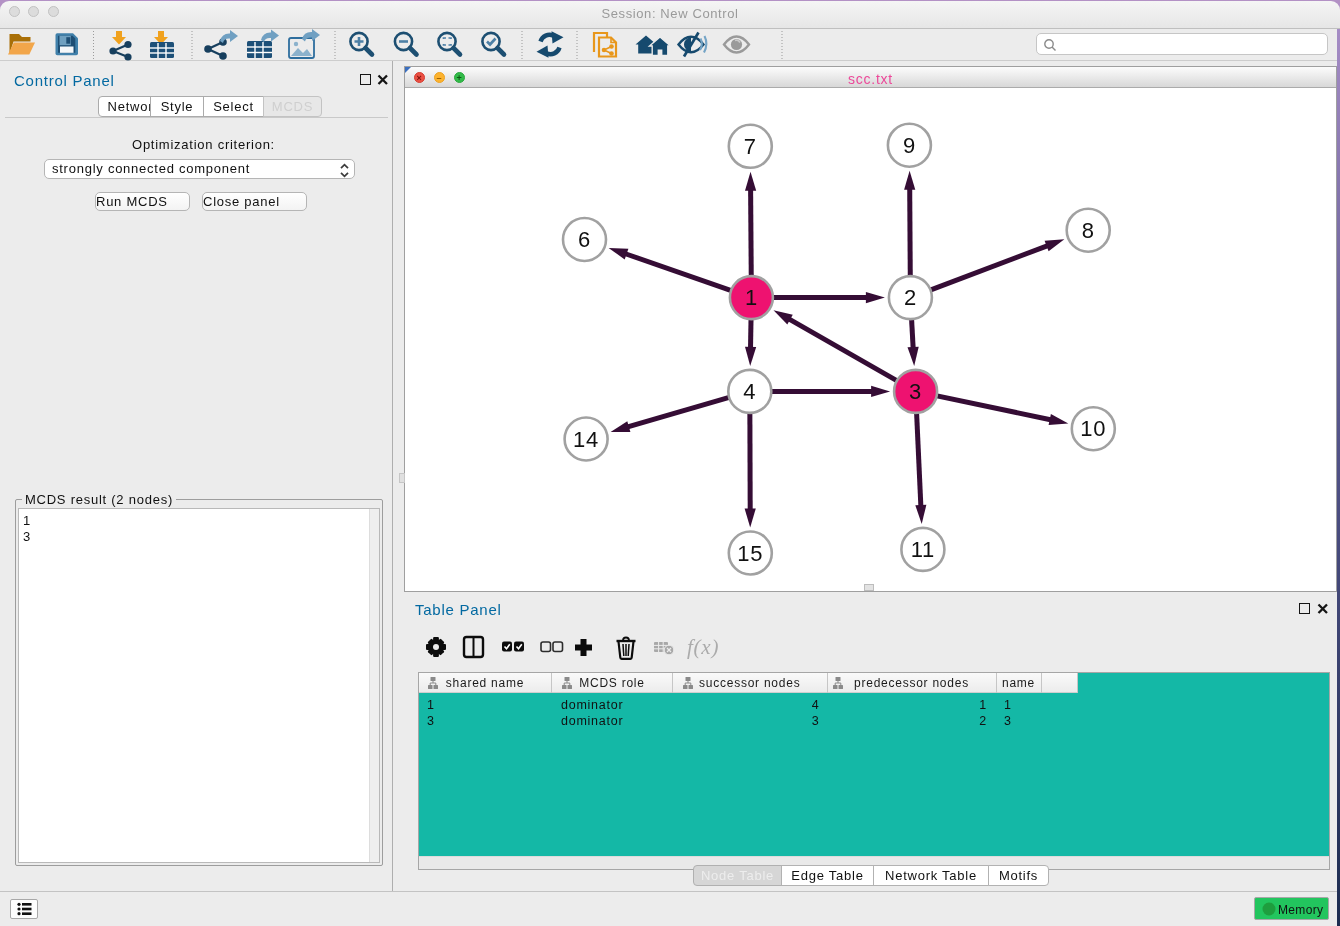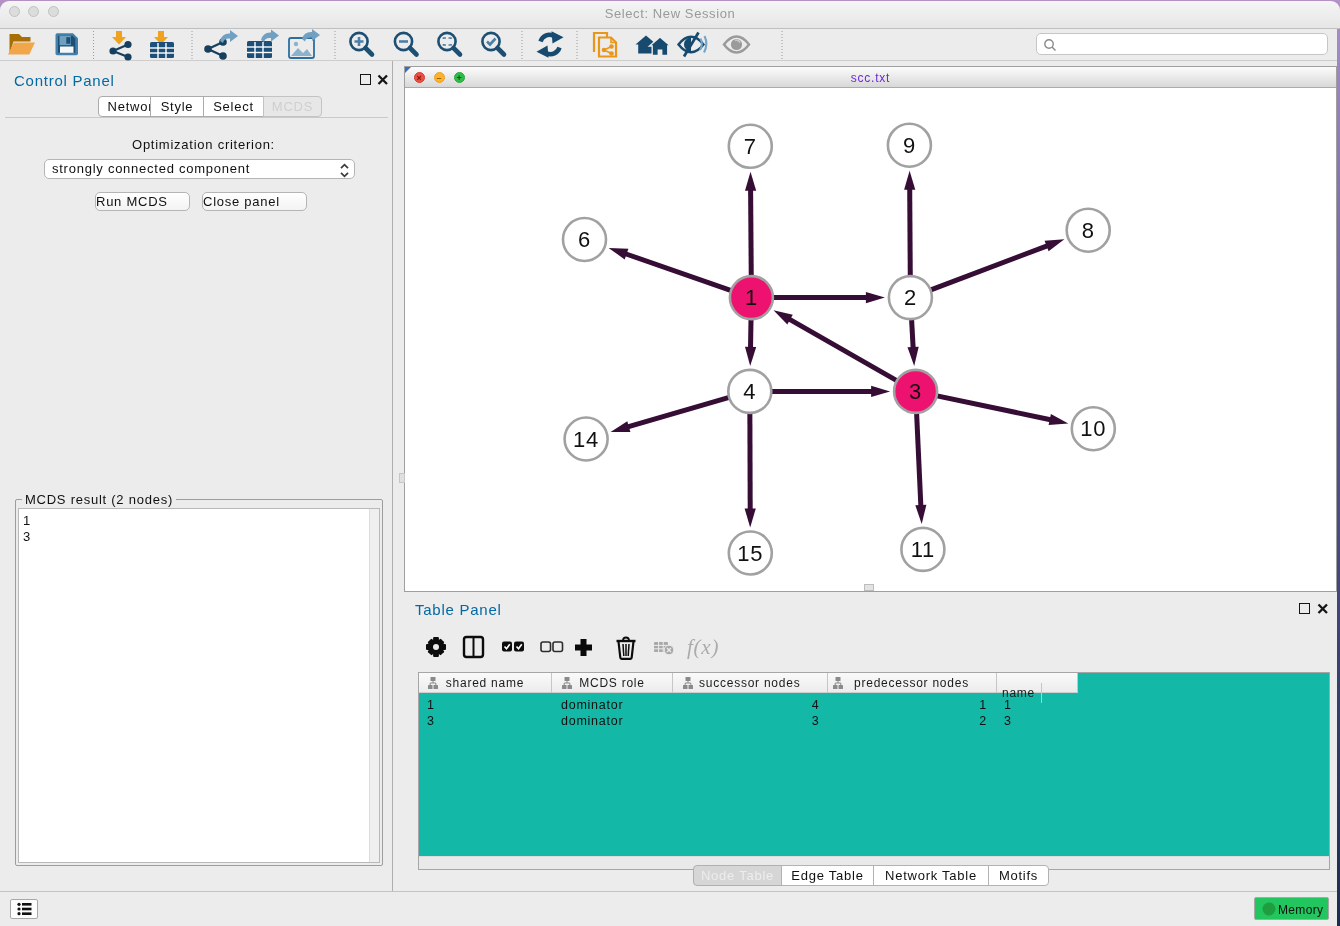--- a/index.html
+++ b/index.html
@@ -30,21 +30,21 @@
 
 #fset { left:15px; top:438px; width:368px; height:367px; border:1px solid #9d9d9d; border-radius:2px; }
 #flegend { left:22px; top:431px; background:#ececec; padding:0 3px; font-size:13px; color:#111; }
 #fwhite { left:18px; top:447px; width:362px; height:355px; background:#fff; border:1px solid #b9b9b9; }
 #fscroll { left:369px; top:448px; width:10px; height:353px; background:#efefef; border-left:1px solid #ddd; }
 
 
 #nframe { left:404px; top:66px; width:933px; height:526px; border:1px solid #9f9f9f; background:#fff; }
 #ntitle { left:0; top:0; width:931px; height:21px; background:linear-gradient(#fcfcfc,#d8d8d8); border-bottom:1px solid #ababab; }
 .light { width:11px; height:11px; border-radius:50%; top:4.5px; font-size:9px; font-weight:bold; text-align:center; line-height:11px; }
-#ntext { top:4px; left:0; width:931px; text-align:center; font-size:12px; color:#6d28d9; }
+#ntext { top:4px; left:0; width:931px; text-align:center; font-size:14px; color:#ec4899; }
 
 
 #tpanel { left:404px; top:592px; width:933px; height:299px; background:#ececec; }
 #ttable { left:14px; top:80px; width:912px; height:198px; background:#14b8a6; border:1px solid #a6a6a6; }
 #thead { left:0; top:0; width:659px; height:20px; background:linear-gradient(#fafafa,#ececec); border-bottom:1px solid #cfcfcf; }
 .hcell { top:0; height:20px; border-right:1px solid #c6c6c6; font-size:12px; color:#1a1a1a; text-align:center; line-height:20px; }
 .trow { font-size:12.5px; color:#111; height:16px; }
 #tscroll { left:0px; top:183px; width:910px; height:13px; background:#e9e9e9; border-top:1px solid #dcdcdc; }
 .btab { top:273px; height:21px; background:#fff; border:1px solid #b2b2b2; font-size:13px; color:#111; text-align:center; line-height:19px; }
 
@@ -53,21 +53,21 @@
 #listbtn { left:10px; top:899px; width:28px; height:20px; background:#fdfdfd; border:1px solid #a8a8a8; border-radius:2px; }
 #membtn { left:1254px; top:897px; width:75px; height:23px; background:#22c55e; border:1px solid #a8a8a8; border-radius:2px; font-size:12.5px; color:#111; }
 </style>
 </head>
 <body>
 <div id="topstrip" class="abs"></div>
 <div id="titlebar" class="abs"></div>
 <div class="tl abs" style="left:9px;"></div>
 <div class="tl abs" style="left:28px;"></div>
 <div class="tl abs" style="left:48px;"></div>
-<div id="wtitle" class="abs">Select: New Session</div>
+<div id="wtitle" class="abs">Session: New Control</div>
 <div id="rightstrip" class="abs"></div>
 <div id="blcorner" class="abs"></div>
 
 <div id="toolbar" class="abs"></div>
 <svg class="abs" style="left:0; top:29px;" width="1337" height="32" viewBox="0 0 1337 32">
 
   <g>
     <path d="M9.5 25 L9.5 5 L19 5 L22 8 L30.5 8 L30.5 12.5 L13.5 12.5 Z" fill="#a96f07"></path>
     <path d="M8 25.5 L13.8 13.5 L35 13.5 L29.3 25.5 Z" fill="#f2a64a"></path>
   </g>
@@ -370,21 +370,21 @@
     </g>
 
     <text x="283" y="22" font-family="Liberation Serif, serif" font-style="italic" font-size="21" fill="#ababab">f(x)</text>
   </svg>
   <div id="ttable" class="abs">
     <div id="thead" class="abs"></div>
     <div class="hcell abs" style="left:0; width:133px;">shared name</div>
     <div class="hcell abs" style="left:133px; width:121px;">MCDS role</div>
     <div class="hcell abs" style="left:254px; width:154.5px;">successor nodes</div>
     <div class="hcell abs" style="left:408.5px; width:169px;">predecessor nodes</div>
-    <div class="hcell abs" style="left:577.5px; width:45px;margin-top:10px;">name</div>
+    <div class="hcell abs" style="left:577.5px; width:45px;">name</div>
     <div class="hcell abs" style="left:645px; width:14px;"></div>
     <svg class="abs" style="left:0; top:0;" width="659" height="20" viewBox="0 0 659 20">
       <g fill="#8a8a8a">
         <g transform="translate(9,4)">
             <rect x="2.5" y="0" width="5" height="4" rx="0.5"></rect>
             <rect x="0" y="8" width="4.5" height="4" rx="0.5"></rect>
             <rect x="5.5" y="8" width="4.5" height="4" rx="0.5"></rect>
             <path d="M5 4 L5 6 M2.2 8 L2.2 6 L7.8 6 L7.8 8" stroke="#8a8a8a" stroke-width="1" fill="none"></path>
           </g>
         <g transform="translate(143,4)">

